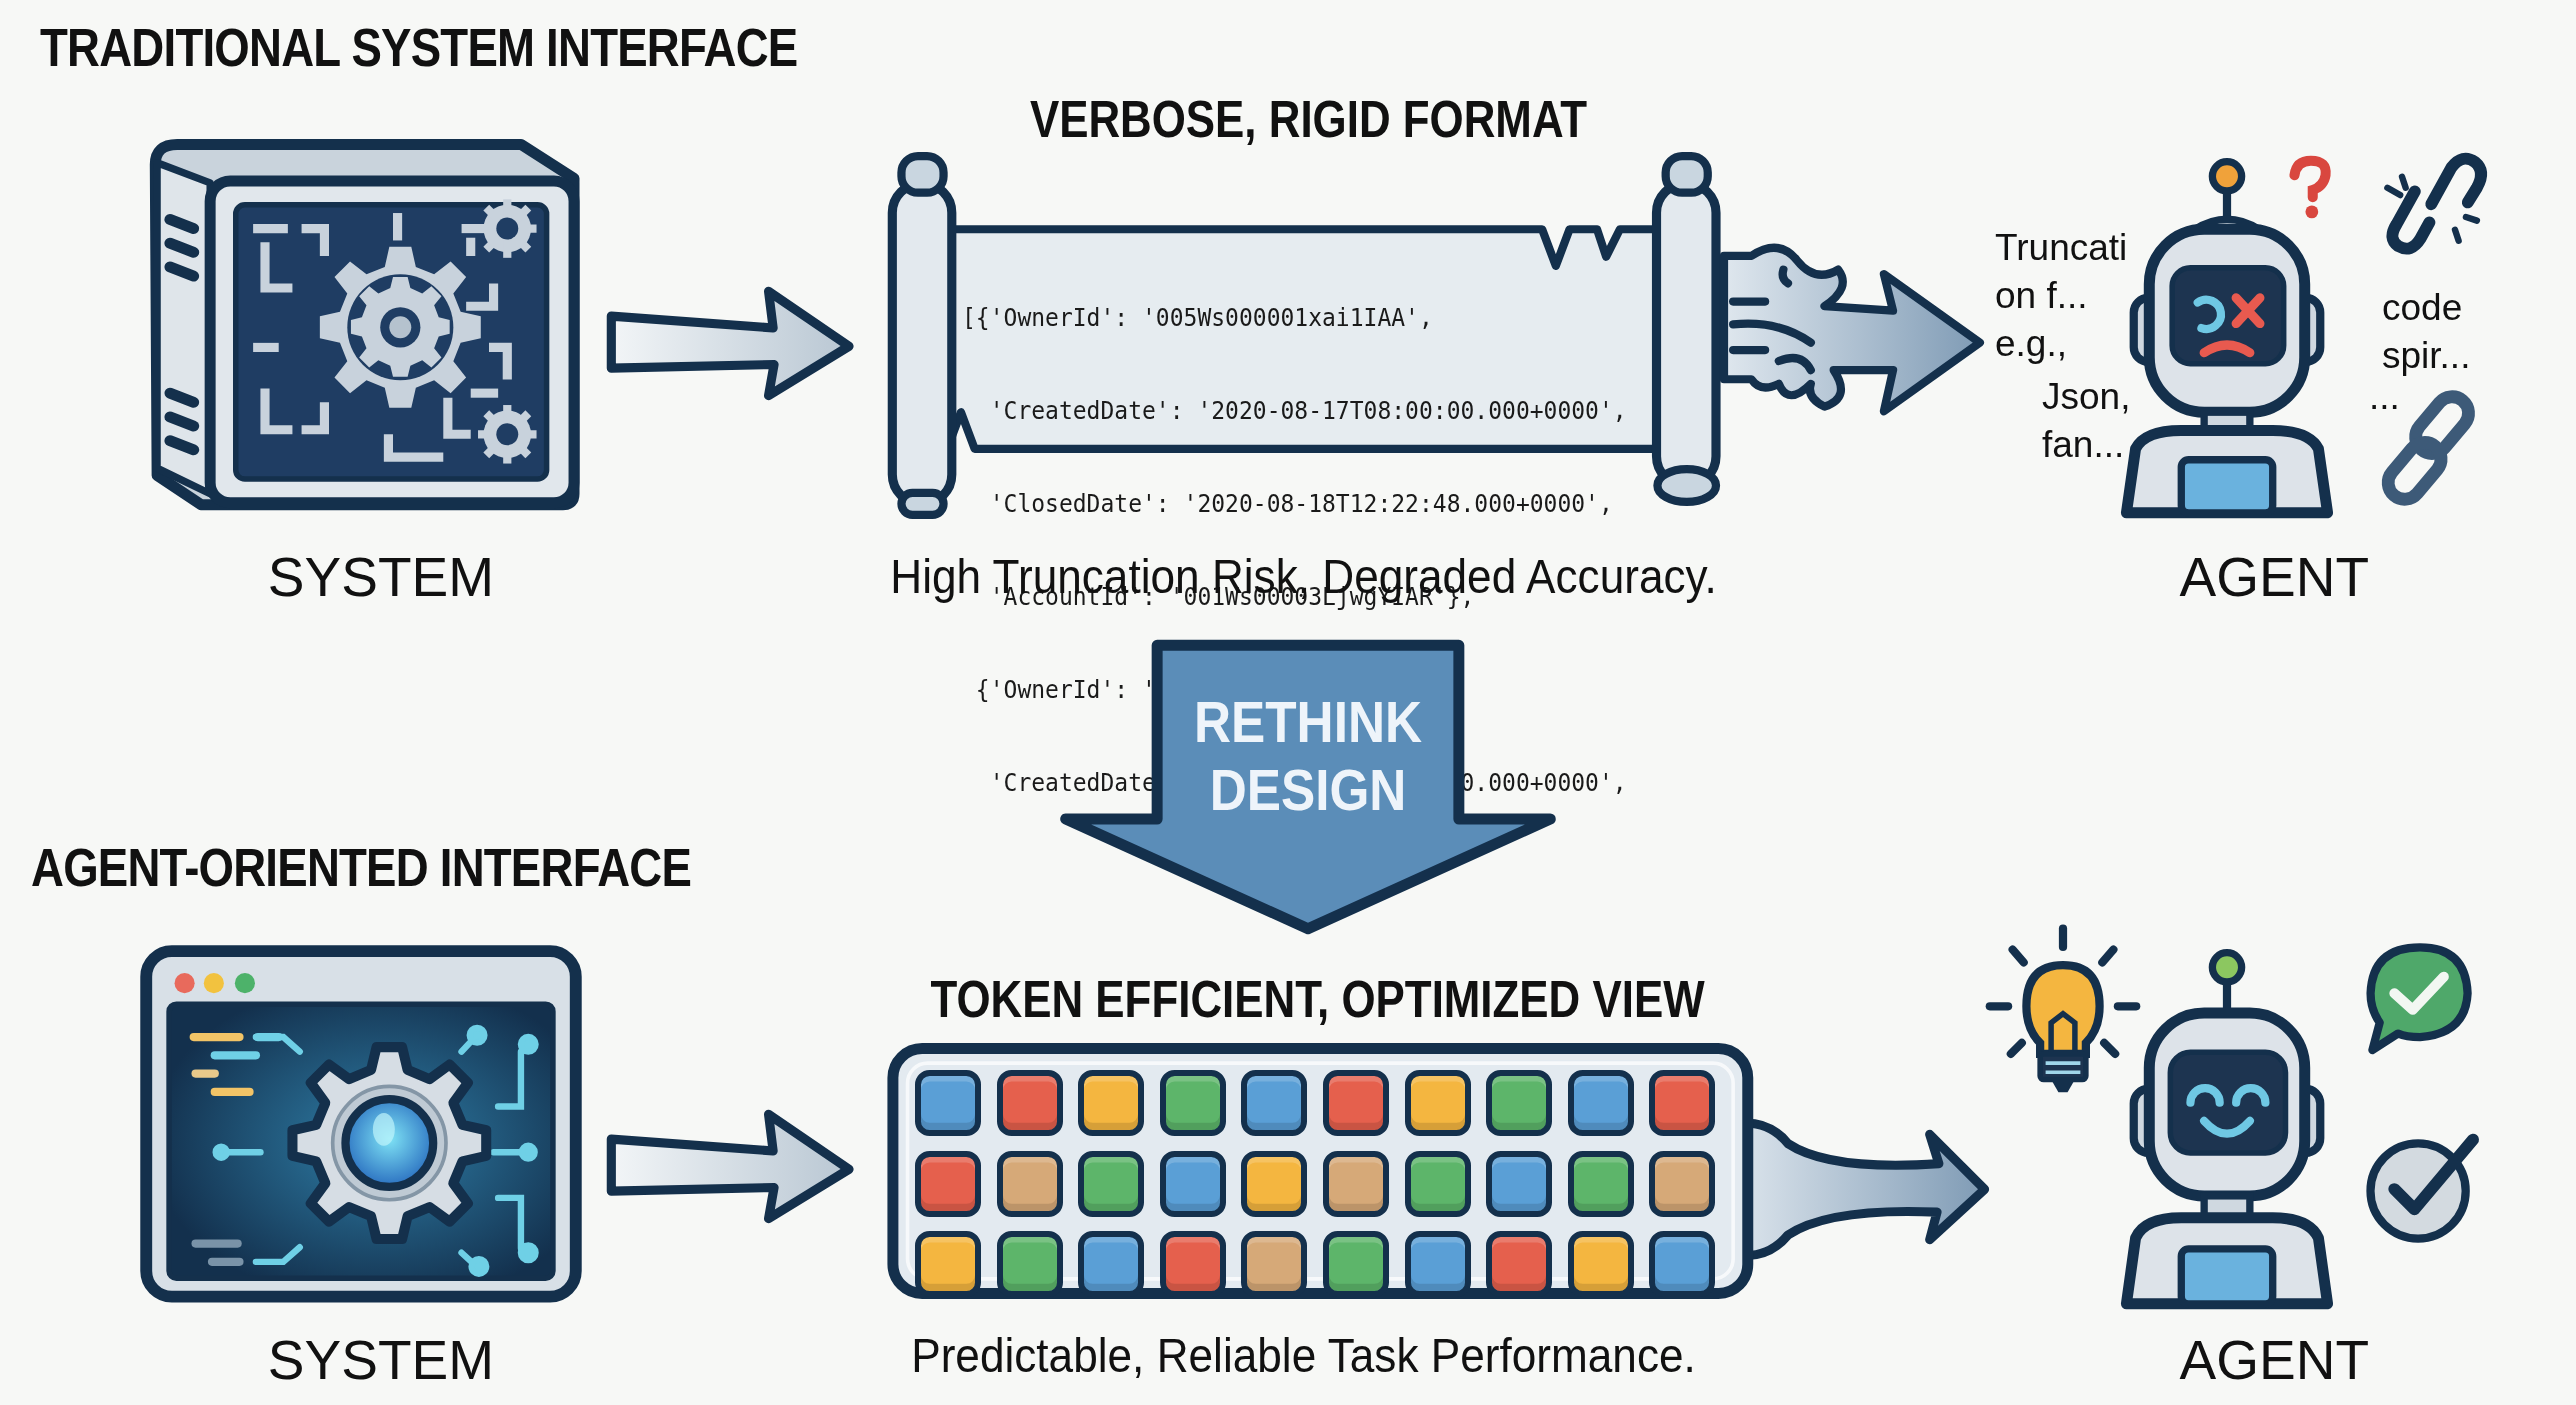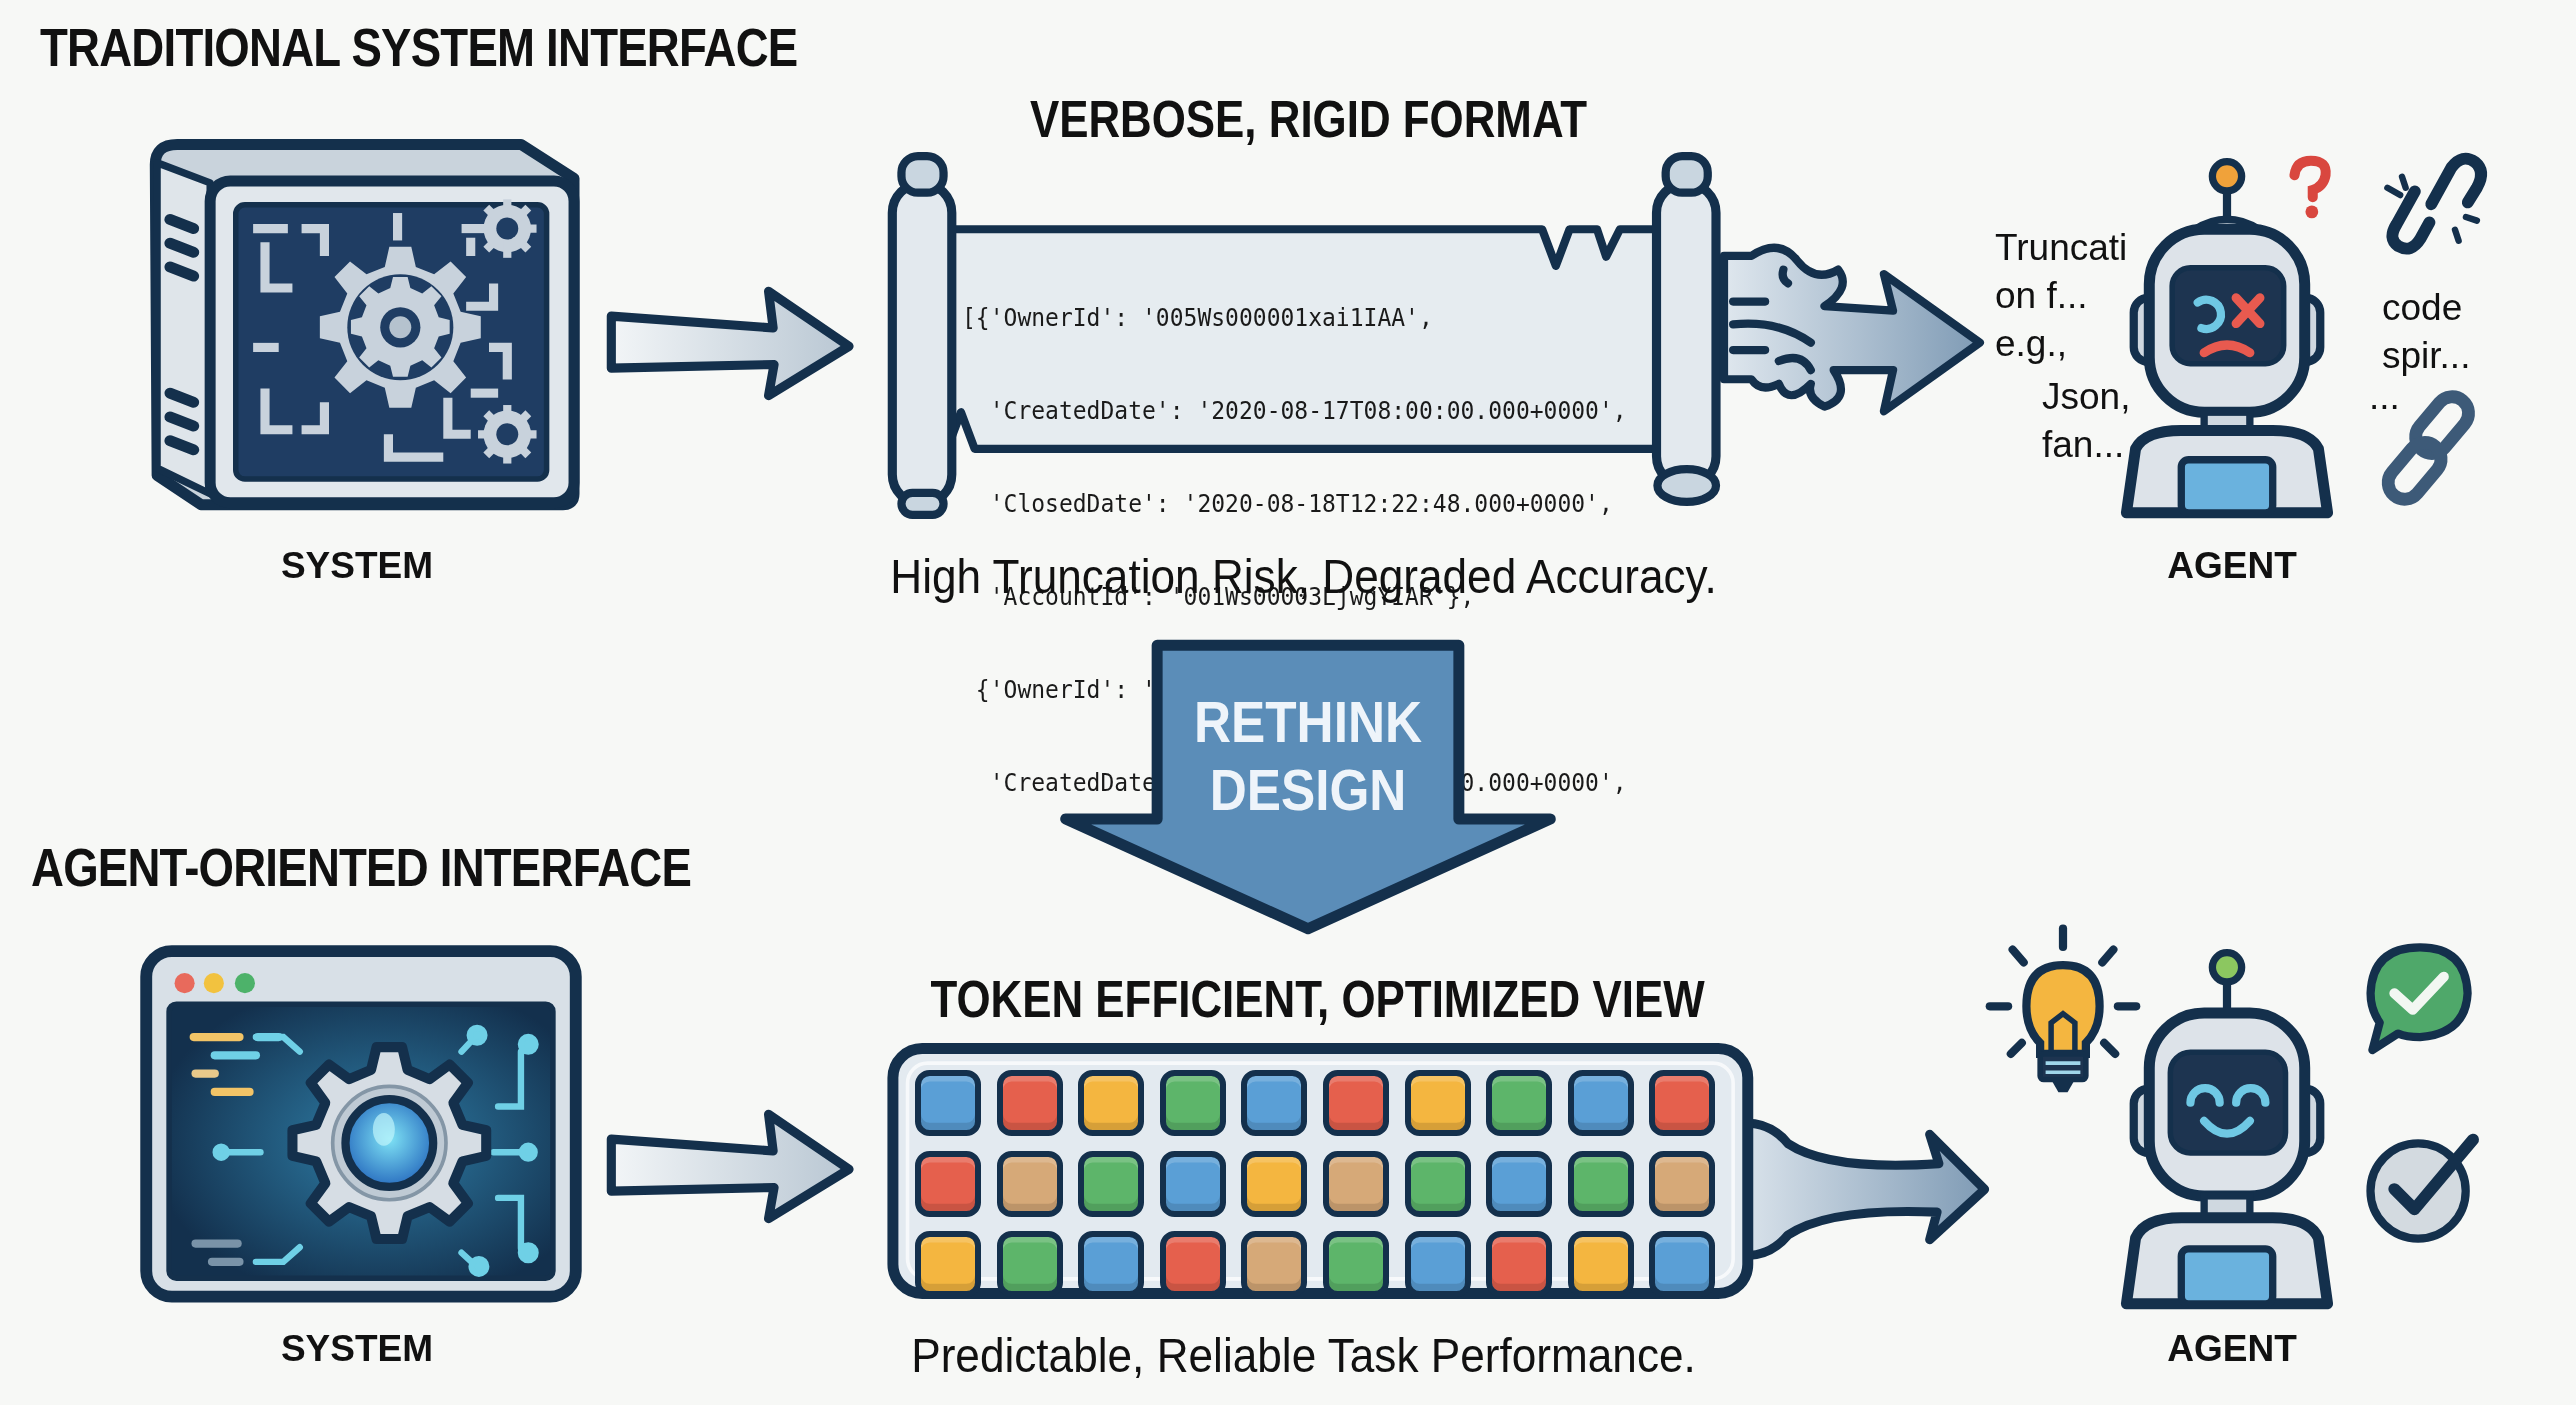--- a/index.html
+++ b/index.html
@@ -12,22 +12,22 @@
   .section-title {
     position: absolute; font-weight: 700; font-size: 53px; letter-spacing: -0.9px;
     transform: scaleX(0.86); transform-origin: left center; white-space: nowrap;
     font-family: "Liberation Sans", sans-serif;
   }
   .subtitle {
     position: absolute; font-weight: 700; font-size: 51px; white-space: nowrap;
     transform: scaleX(0.86); transform-origin: center center; text-align: center;
   }
   .label {
-    position: absolute; font-weight: 700; font-size: 37px; white-space: nowrap;
-    text-align: center;
+    position: absolute; font-weight: 400; font-size: 55px; white-space: nowrap;
+    text-align: right;
   }
   .caption {
     position: absolute; font-size: 48px; white-space: nowrap; text-align: center;
     transform: scaleX(0.92); transform-origin: center center;
   }
   svg { position: absolute; overflow: visible; }
   .code {
     position: absolute; font-family: "DejaVu Sans Mono", monospace; font-size: 25px;
     line-height: 31px; white-space: pre; color: #1a1a1a;
     transform: scaleX(0.92); transform-origin: left top;

